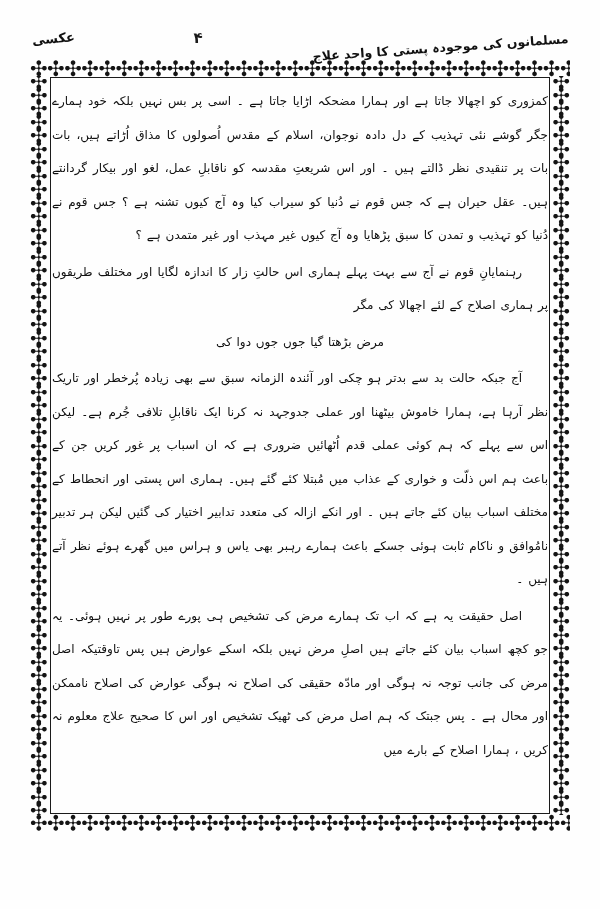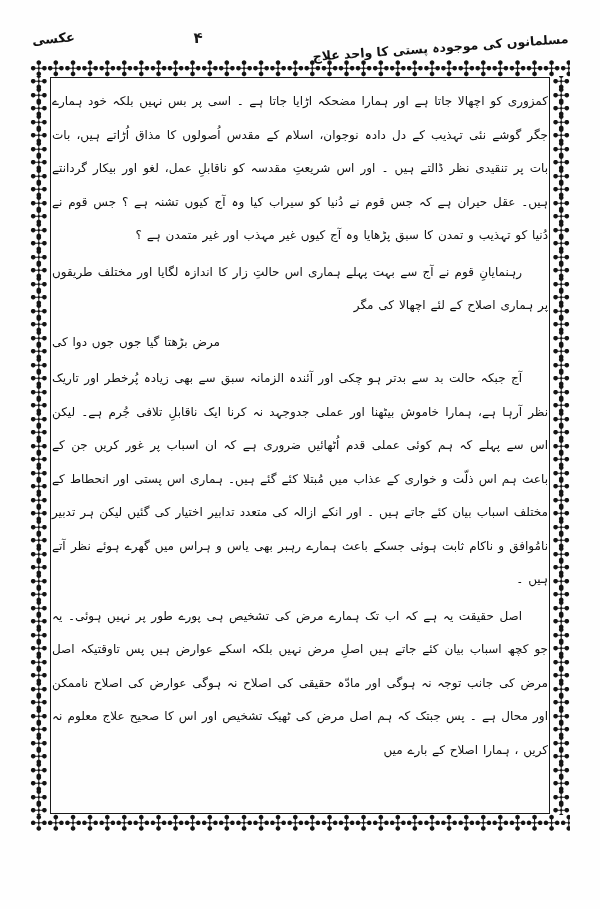--- a/index.html
+++ b/index.html
@@ -95,21 +95,21 @@
   .para{
     margin:1px 0 3px 0;
     font-size:12px;
     line-height:33.5px;
     letter-spacing:-0.2px;
     word-spacing:1px;
     text-align:justify;
     text-justify:inter-word;
   }
   .para.indent{text-indent:26px;}
-  .para.centered{text-align:left;}
+  .para.centered{text-align:center;}
 </style>
 </head>
 <body>
 
 <div class="page">
 
   <div class="running-head">
     <div class="rh-title">مسلمانوں کی موجودہ پستی کا واحد علاج</div>
     <div class="rh-page">۴</div>
     <div class="rh-mark">عکسی</div>

